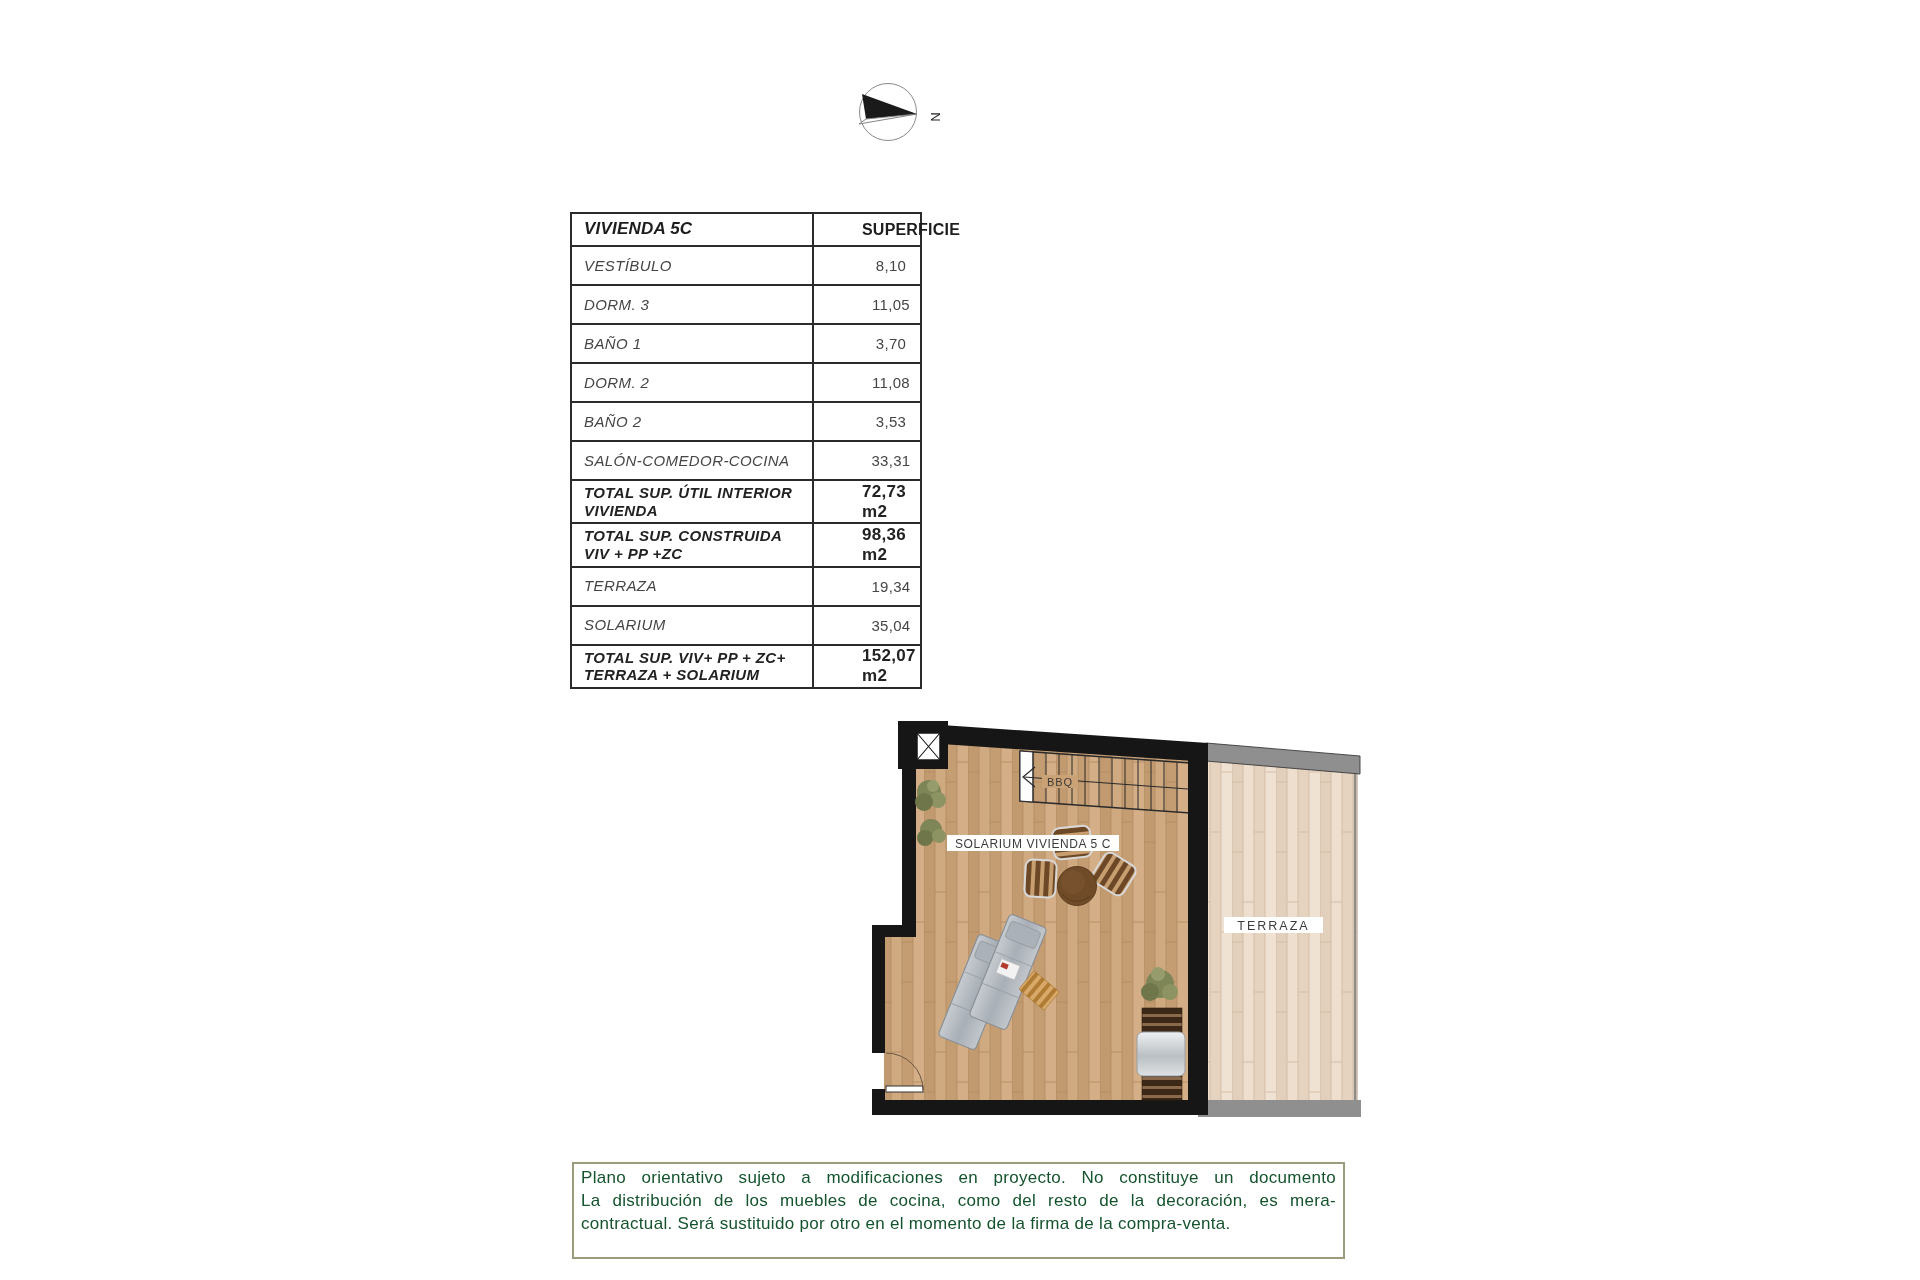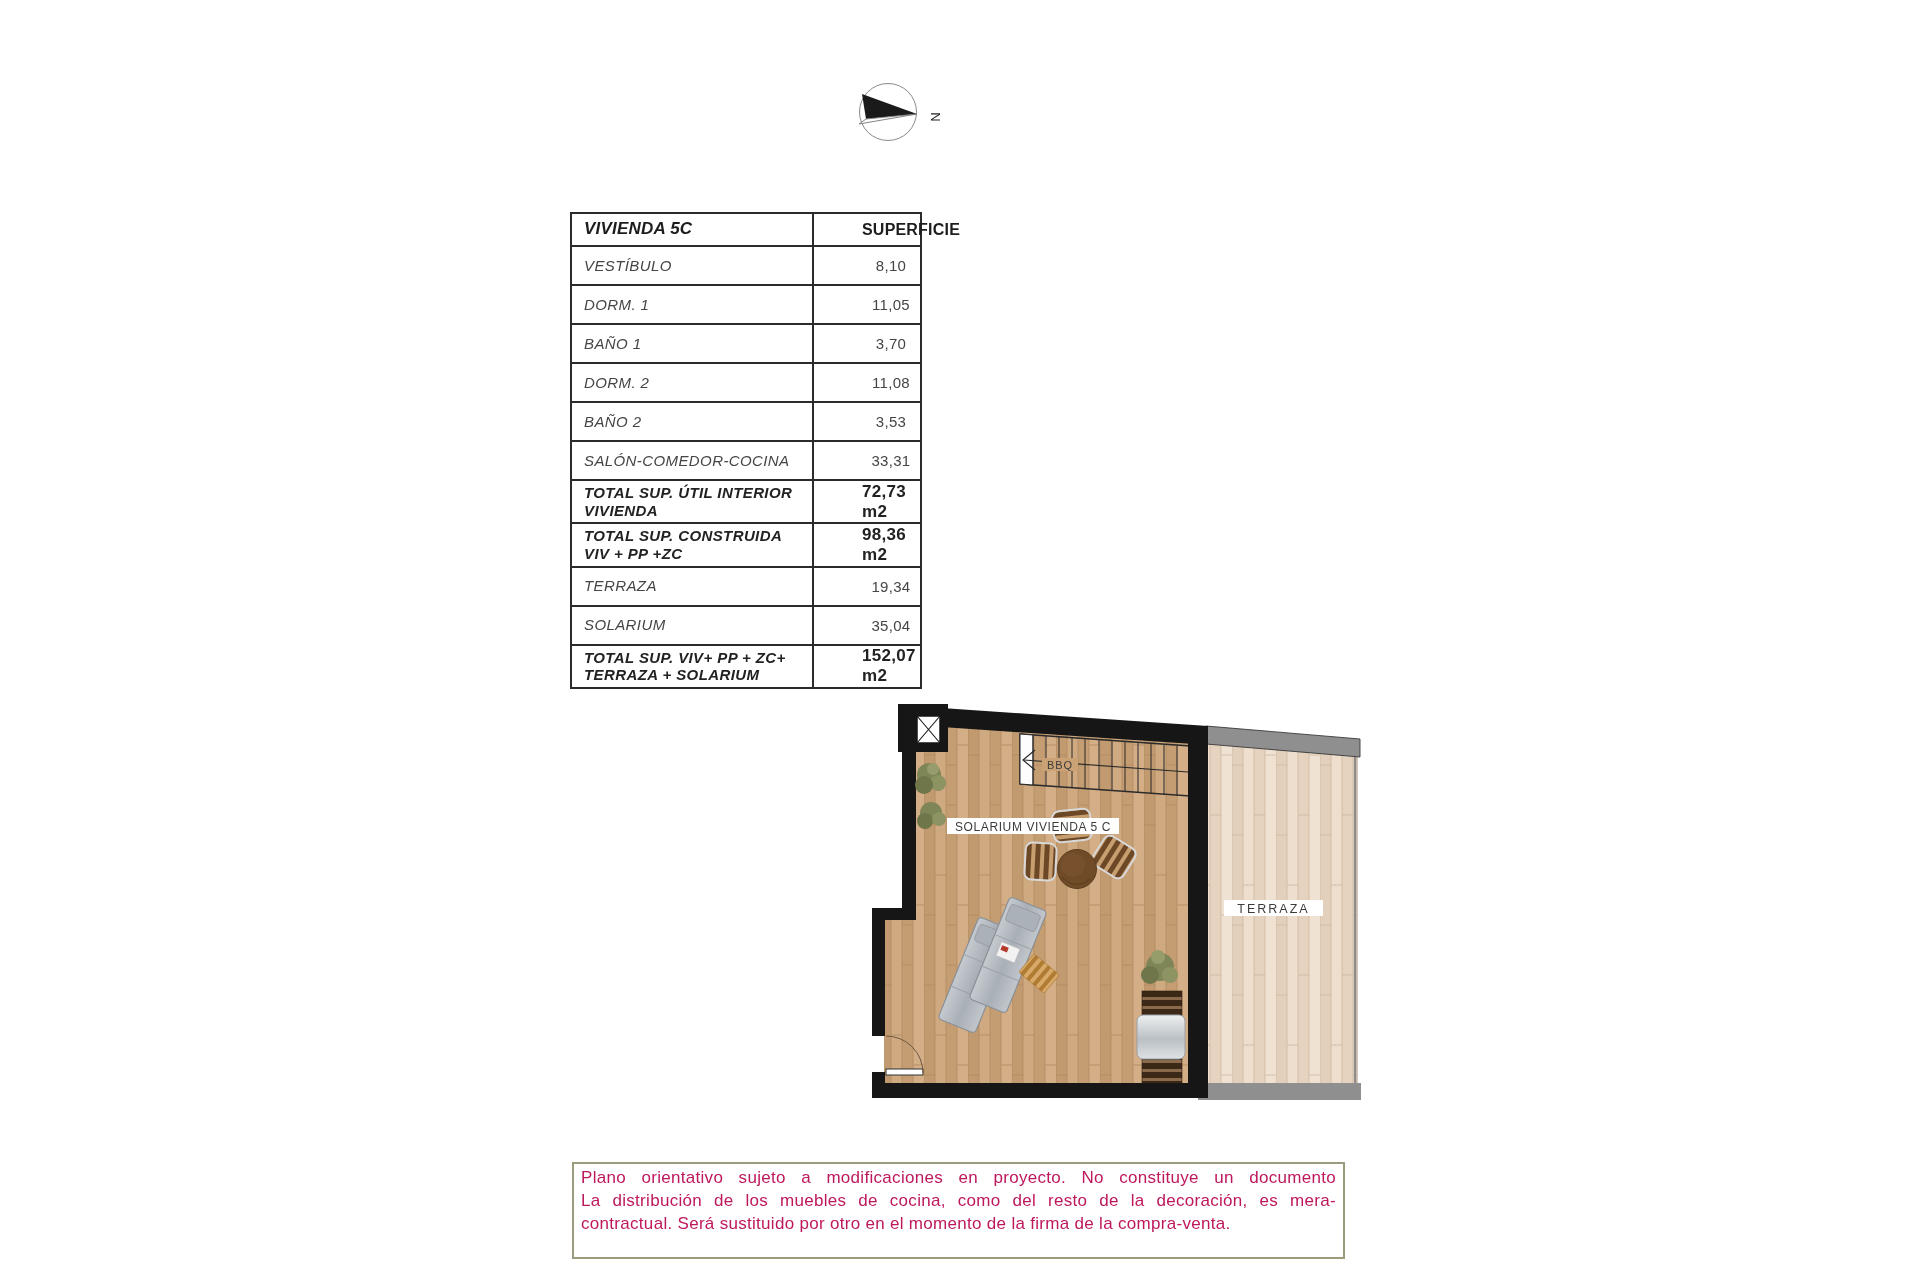--- a/index.html
+++ b/index.html
@@ -26,27 +26,27 @@
   }
   .tcell.value{justify-content:center;font-size:15px;letter-spacing:.3px;min-height:37px;padding-left:48px;}
   .trow.header .tcell{min-height:31px;}
   .trow.header .label{font-weight:bold;font-size:17px;color:#1d1d1d;letter-spacing:.2px;}
   .trow.header .value{font-weight:bold;font-size:16px;color:#1d1d1d;letter-spacing:.2px;}
   .trow.bold .tcell{font-weight:bold;color:#222;min-height:40px;}
   .trow.bold .label{font-size:15px;}
   .trow.bold .value{font-size:17px;}
 
   
-  #floor-plan{position:absolute;left:855px;top:688px;width:520px;height:425px;}
+  #floor-plan{position:absolute;left:855px;top:705px;width:520px;height:425px;}
 
   
   #disclaimer-box{
     position:absolute;left:572px;top:1162px;width:773px;height:97px;
     border:2px solid #9c9c7c;box-sizing:border-box;
-    padding:2px 7px 0 7px;color:#be185d;font-size:17px;line-height:23px;letter-spacing:.3px;
+    padding:2px 7px 0 7px;color:#14532d;font-size:17px;line-height:23px;letter-spacing:.3px;
   }
   .disc-line{white-space:nowrap;}
   .disc-line.just{white-space:normal;text-align:justify;text-align-last:justify;}
 </style>
 </head>
 <body>
 
 <div id="page">
 
   <div id="compass">
@@ -62,21 +62,21 @@
     <div class="trow header">
       <div class="tcell label">VIVIENDA 5C</div>
       <div class="tcell value">SUPERFICIE</div>
     </div>
     <div id="table-body">
         <div class="trow">
           <div class="tcell label">VESTÍBULO</div>
           <div class="tcell value">8,10</div>
         </div>
         <div class="trow">
-          <div class="tcell label">DORM. 1</div>
+          <div class="tcell label">DORM. 3</div>
           <div class="tcell value">11,05</div>
         </div>
         <div class="trow">
           <div class="tcell label">BAÑO 1</div>
           <div class="tcell value">3,70</div>
         </div>
         <div class="trow">
           <div class="tcell label">DORM. 2</div>
           <div class="tcell value">11,08</div>
         </div>

